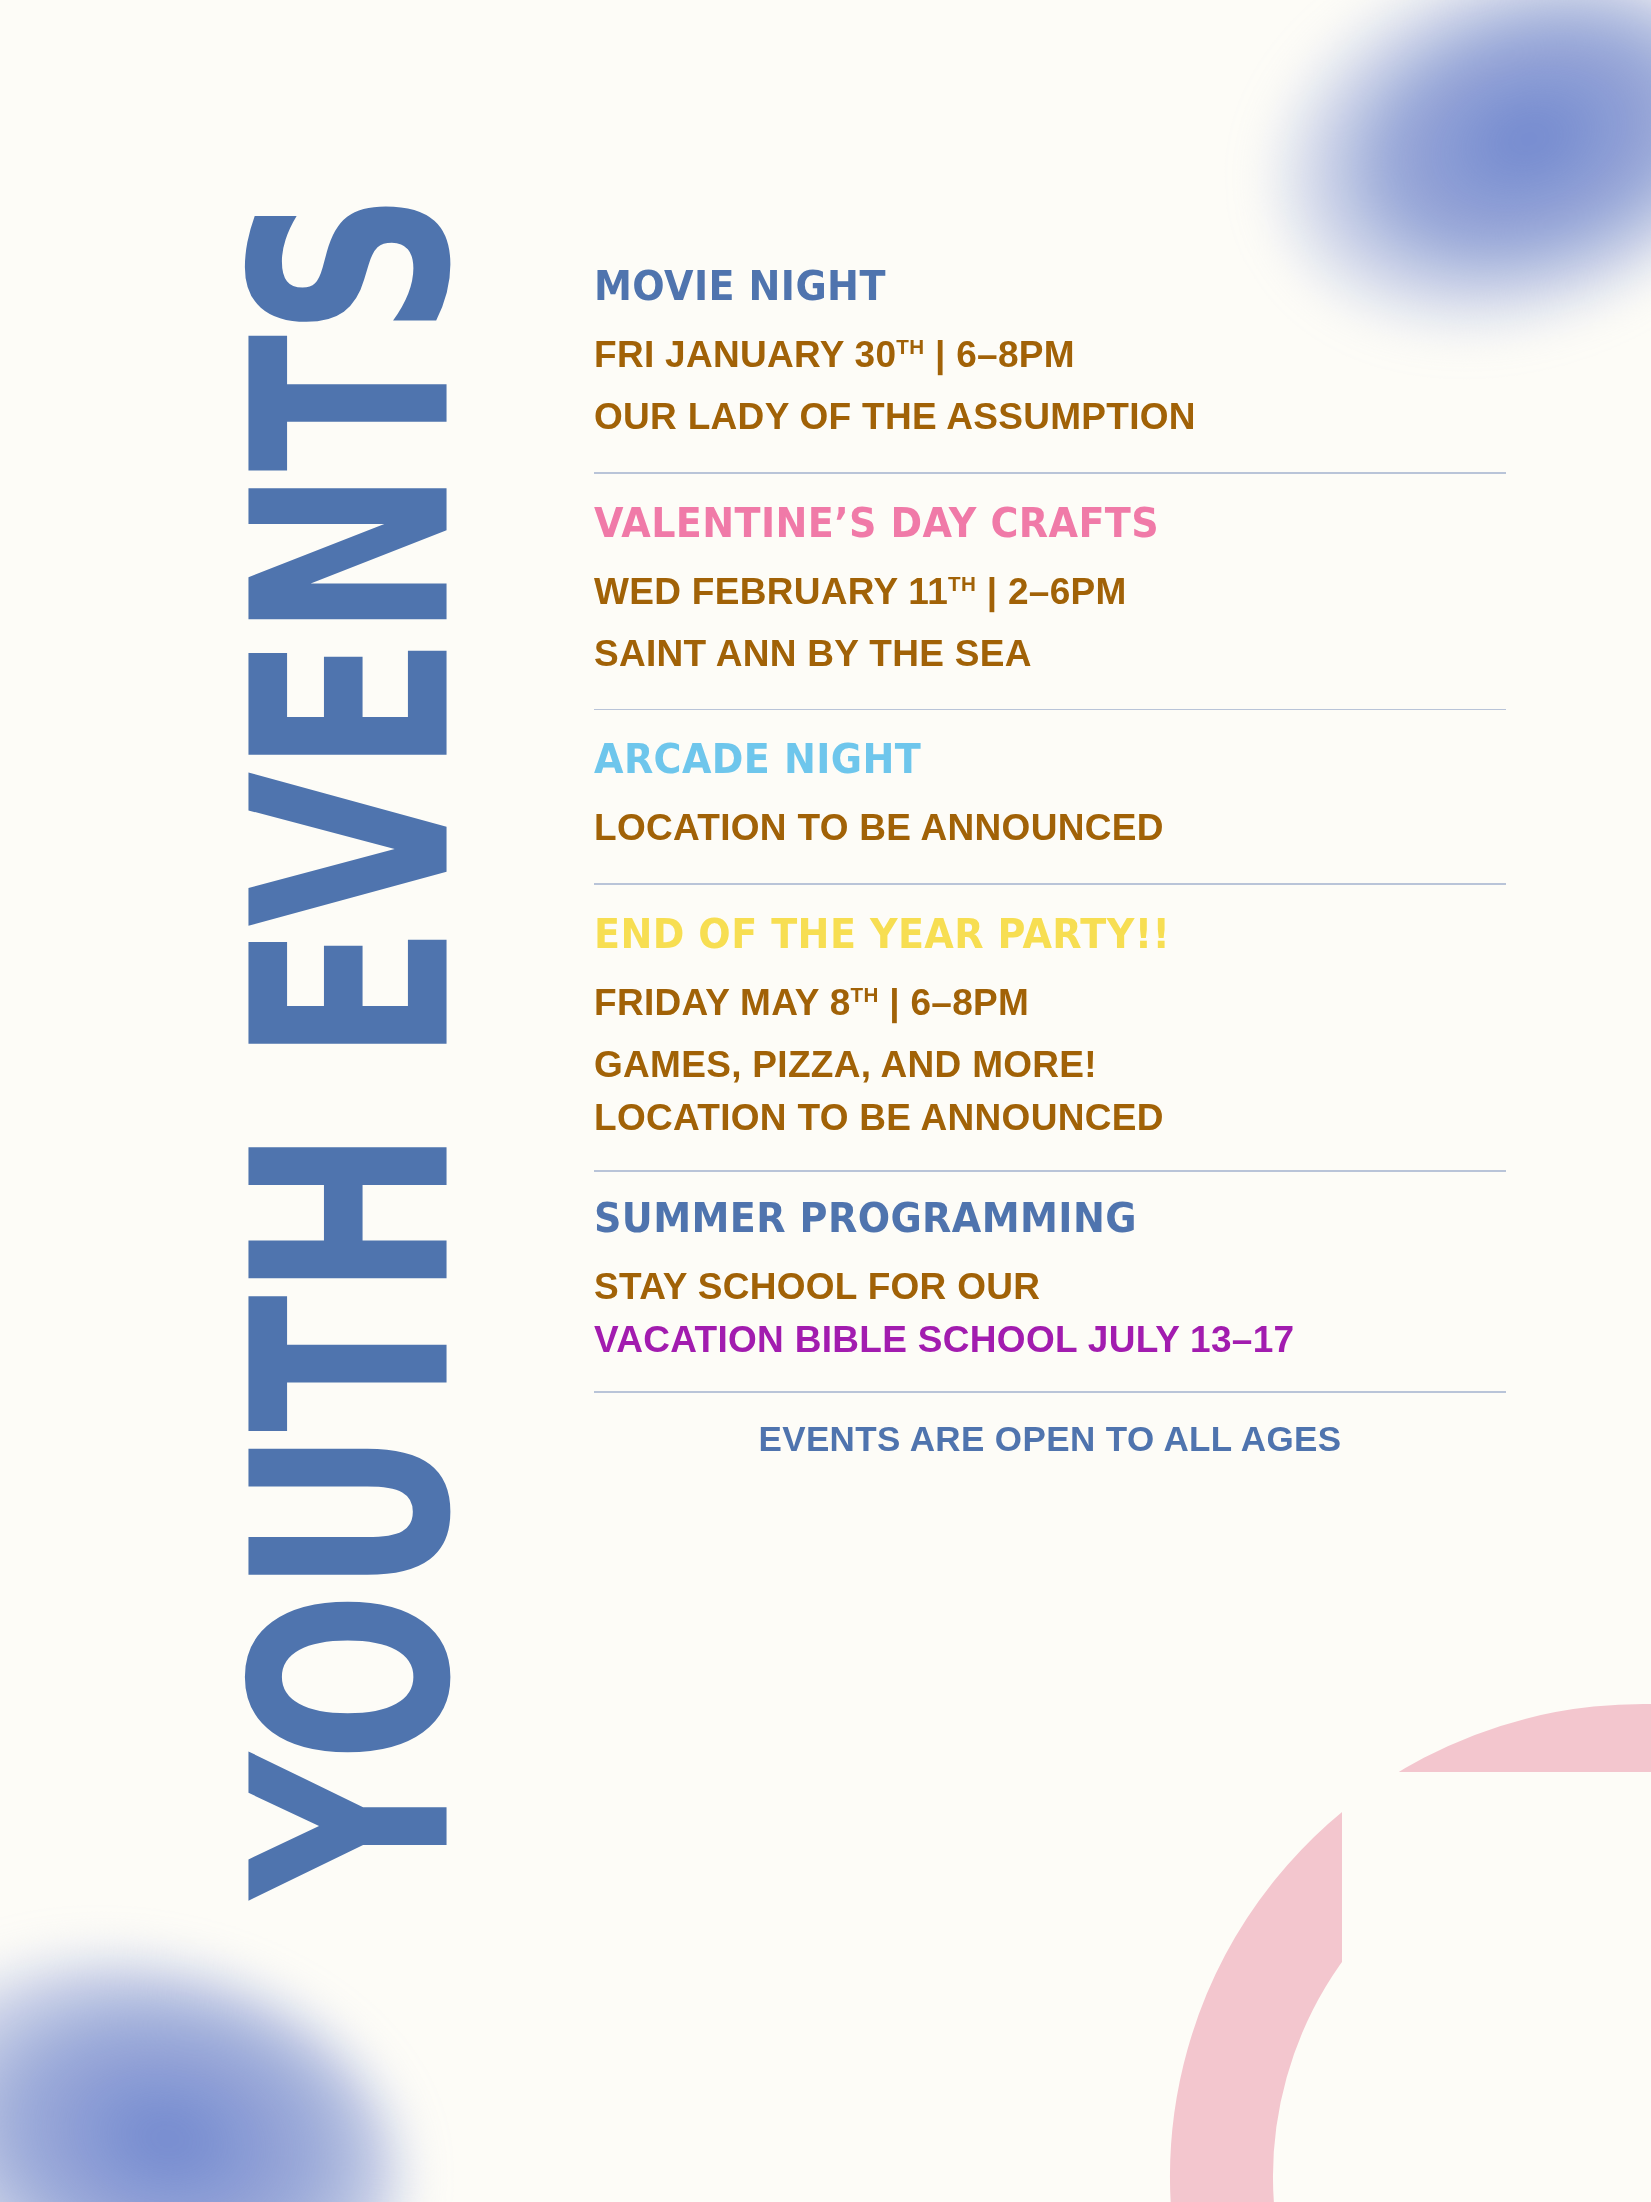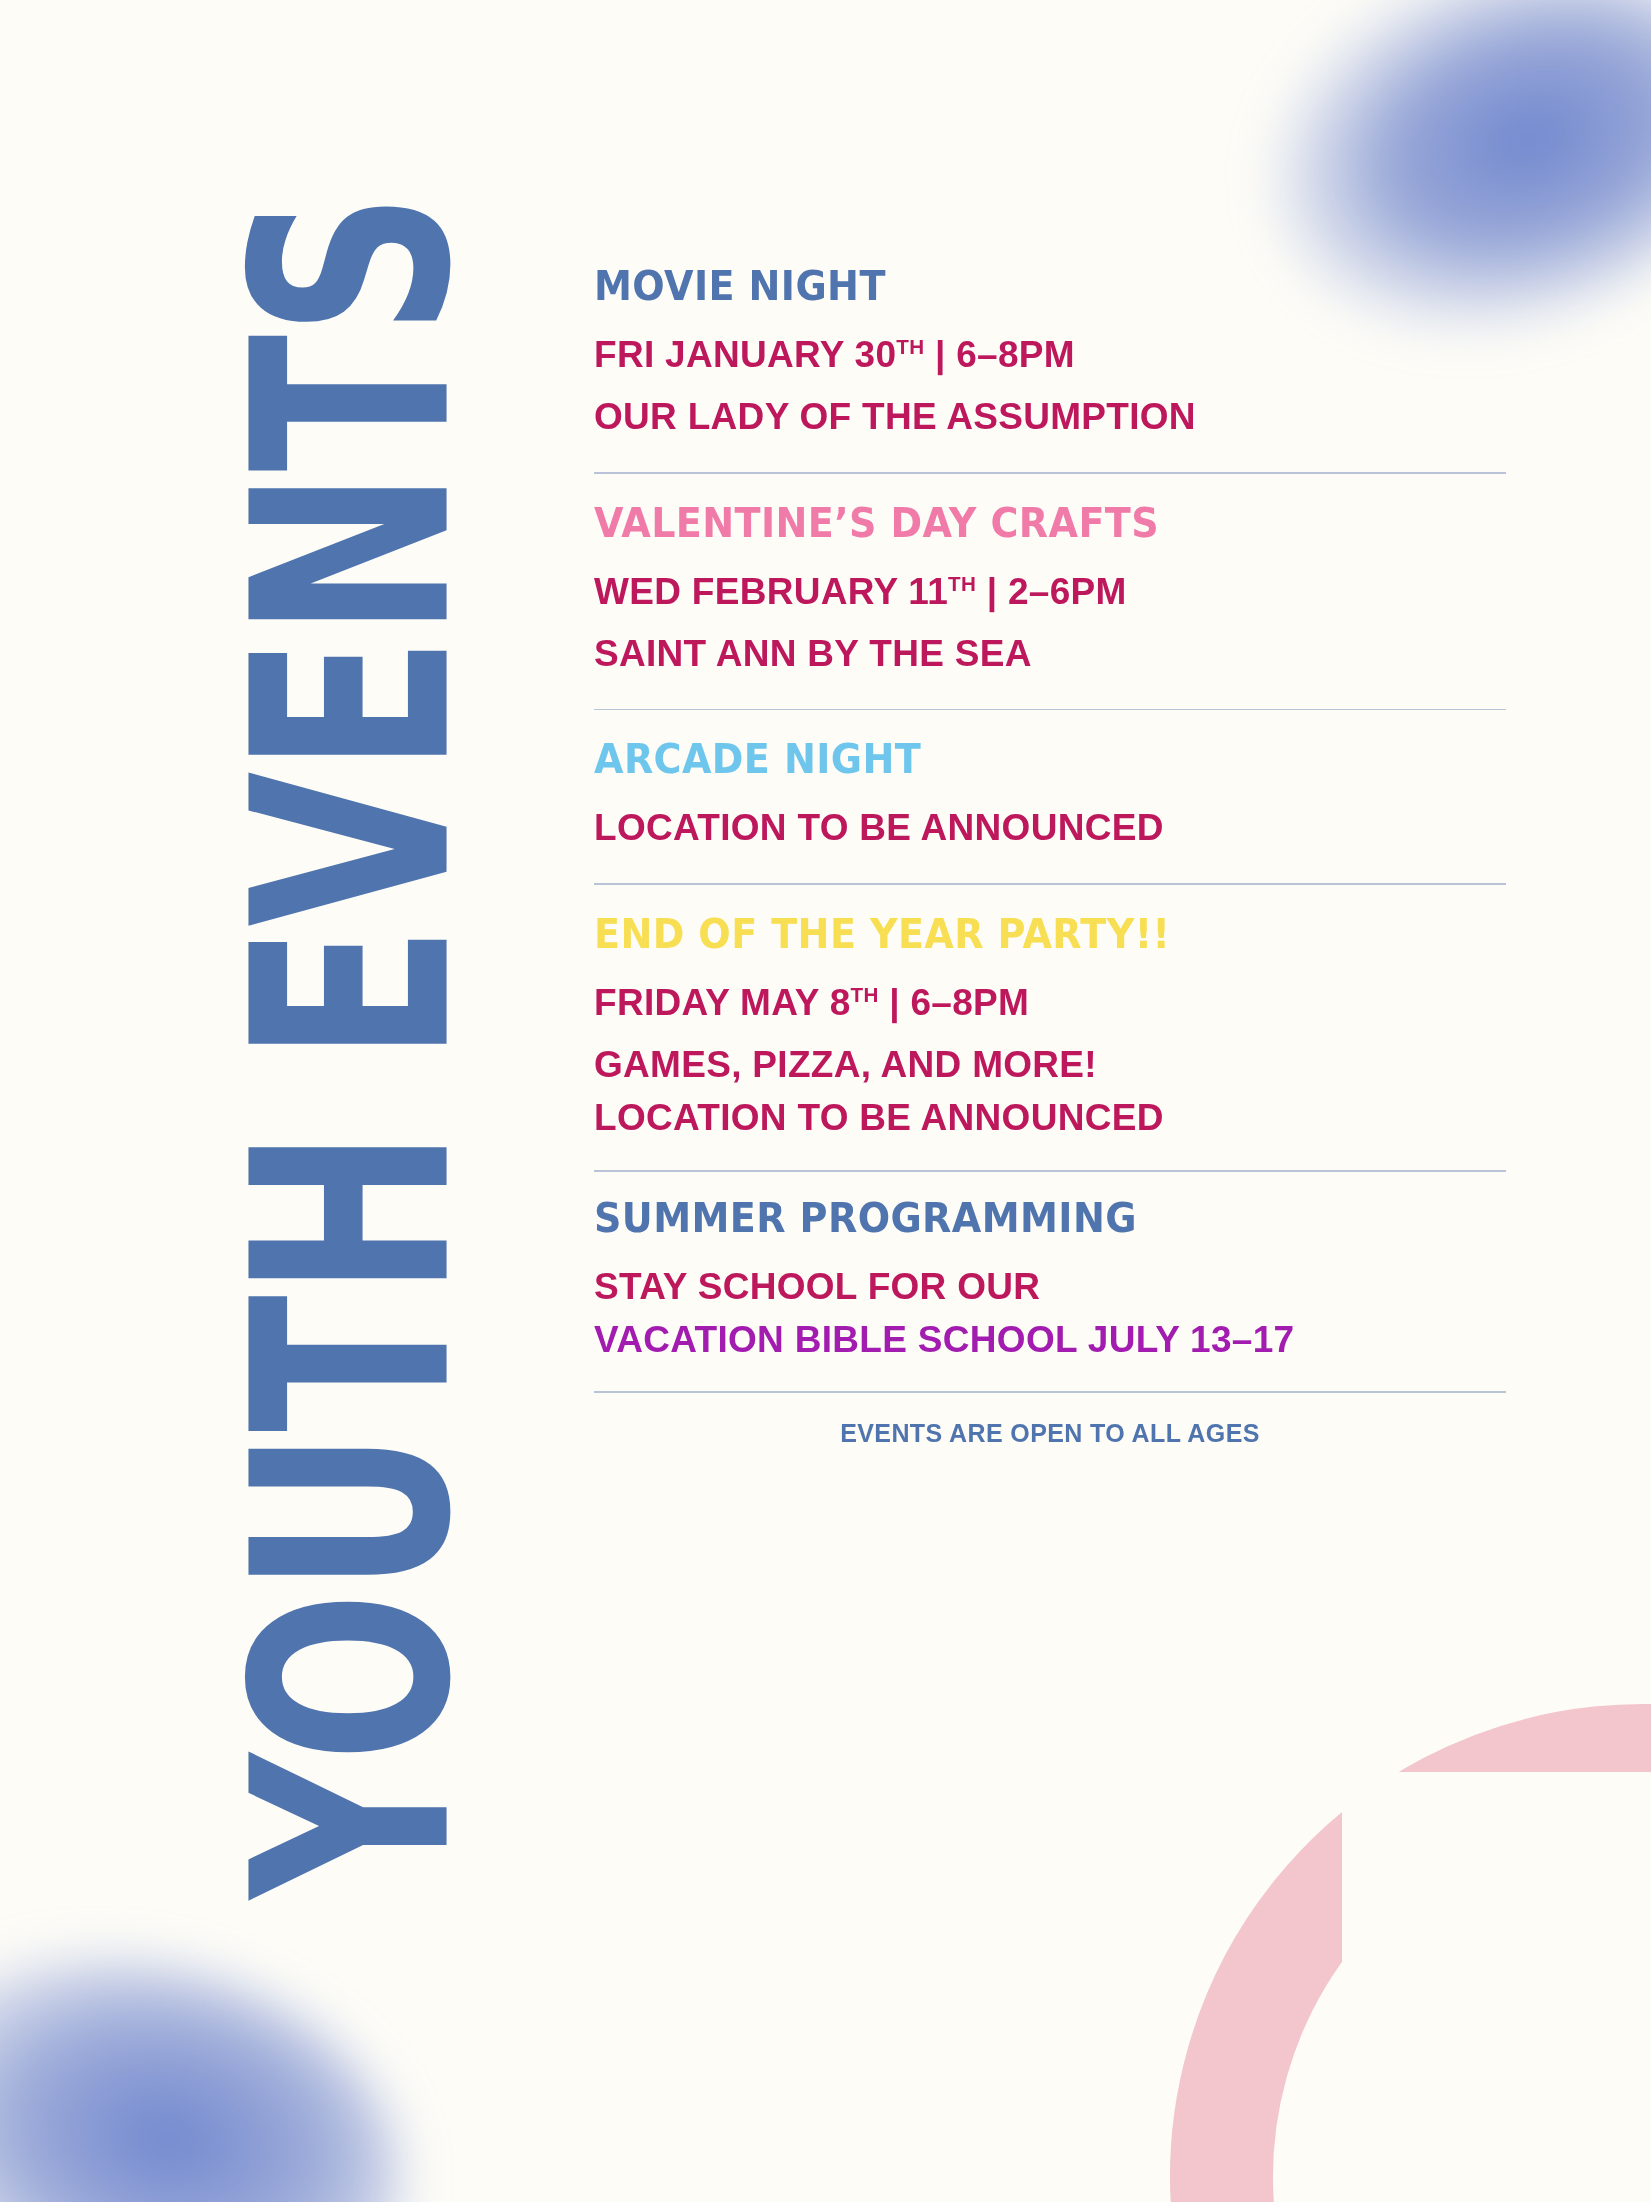--- a/index.html
+++ b/index.html
@@ -140,41 +140,41 @@
     margin: 0 0 24px 0;
     transform: scaleX(0.93);
     transform-origin: left center;
   }
   .event-line {
     font-family: "Liberation Sans", sans-serif;
     font-weight: 700;
     font-size: 37px;
     letter-spacing: 0.3px;
     line-height: 1.30;
-    color: #be185d;
+    color: #a16207;
     margin: 0 0 13.8px 0;
   }
   .event-line sup {
     font-size: 20.6px;
     vertical-align: super;
     line-height: 0;
   }
   .divider {
     height: 1.7px;
     background: #b9c4d8;
     margin: 31px 0 29px 0;
     width: 100%;
   }
   .divider.last {
     margin: 27.5px 0 26px 0;
   }
   .footer-note {
     font-family: "Liberation Sans", sans-serif;
     font-weight: 700;
-    font-size: 25px;
+    font-size: 35px;
     letter-spacing: 0.4px;
     color: #4f74ae;
     text-align: center;
     margin-top: 6.9px;
   }
   .tight { margin-bottom: 5.2px; }
 </style>
 </head>
 <body>
 

